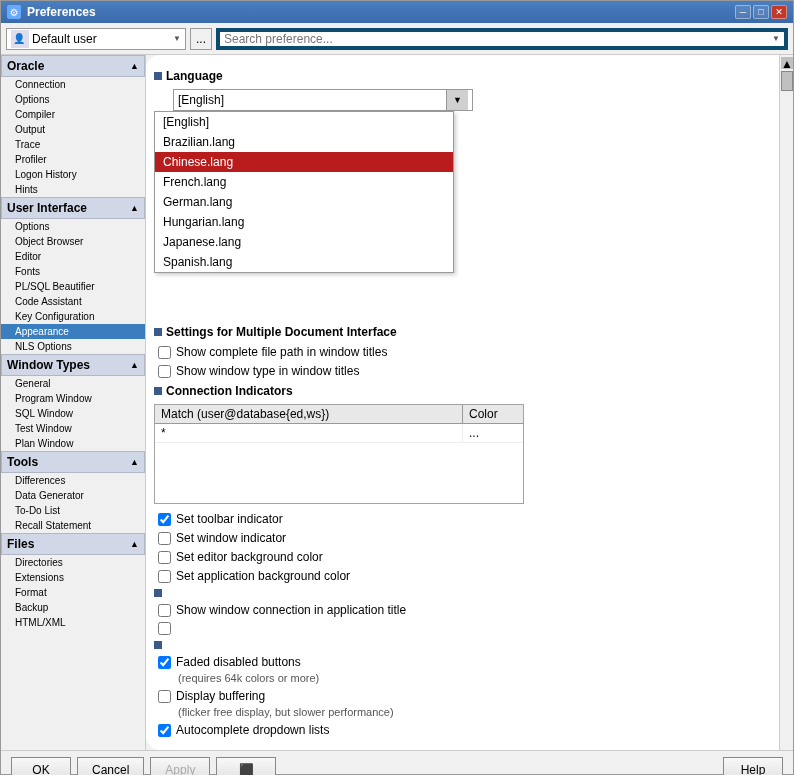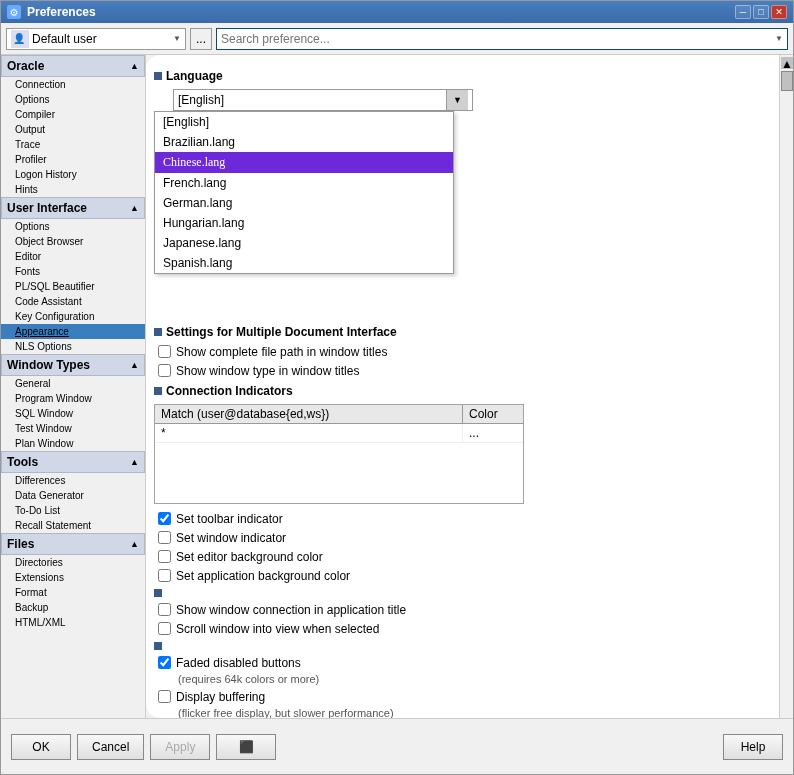--- a/index.html
+++ b/index.html
@@ -98,21 +98,21 @@
       height: 22px;
       padding: 0 5px;
       cursor: pointer;
       font-size: 12px;
       display: flex; align-items: center;
     }
     .toolbar-search {
       flex: 1;
       display: flex;
       align-items: center;
-      border: 1px solid #0c4a6e;
+      border: 4px solid #0c4a6e;
       background: white;
       height: 22px;
       padding: 0 4px;
     }
     .toolbar-search input {
       border: none; outline: none; width: 100%; font-size: 12px; color: #888;
     }
     .toolbar-search-arrow {
       font-size: 8px; color: #555;
     }
@@ -148,22 +148,21 @@
     .sidebar-item {
       padding: 2px 5px 2px 14px;
       font-size: 10px;
       cursor: pointer;
       white-space: nowrap;
       overflow: hidden;
       text-overflow: ellipsis;
     }
     .sidebar-item.active {
       background: #3a7ebf;
-      color: #000000;
-      text-decoration: underline;
+      color: #ffffff;
     }
 
     
     .right-panel {
       flex: 1;
       display: flex;
       flex-direction: column;
       overflow: hidden;
       position: relative;
     }
@@ -232,29 +231,28 @@
       border: 1px solid #999;
       z-index: 100;
       box-shadow: 2px 2px 4px rgba(0,0,0,0.2);
     }
     .dropdown-item {
       padding: 3px 8px;
       font-size: 12px;
       cursor: pointer;
     }
     .dropdown-item.selected {
-      background: #6d28d9;
+      background: #b91c1c;
       color: white;
-      font-family: Liberation Serif, serif;
     }
 
     
     .check-row {
       display: flex;
-      align-items: flex-start;
+      align-items: flex-end;
       gap: 5px;
       margin-bottom: 5px;
       padding-left: 4px;
     }
     .check-row input[type="checkbox"] {
       width: 13px; height: 13px;
     }
     .check-label { font-size: 12px; }
 
     
@@ -294,24 +292,23 @@
     
     .settings-panel::-webkit-scrollbar { width: 14px; }
     .settings-panel::-webkit-scrollbar-track { background: #f0f0f0; }
     .settings-panel::-webkit-scrollbar-thumb { background: #c0c0c0; border: 2px solid #f0f0f0; }
 
     
     .bottom-bar {
       background: #f0f0f0;
       border-top: 1px solid #ccc;
       display: flex;
-      align-items: center;
       justify-content: space-between;
       padding: 6px 10px;
-      height: 56px;
+      height: 24px;
       flex-shrink: 0;
     }
     .bottom-left { display: flex; gap: 6px; }
     .btn {
       height: 26px;
       min-width: 60px;
       padding: 0 14px;
       border: 1px solid #888;
       background: linear-gradient(to bottom, #f8f8f8, #e0e0e0);
       font-size: 12px;
@@ -518,21 +515,20 @@
         <div style="margin-top: 6px;">
           <div class="section-row">
             <div class="section-square"></div>
           </div>
           <div class="check-row">
             <input type="checkbox" id="show-conn-title" style="">
             <label class="check-label" for="show-conn-title">Show window connection in application title</label>
           </div>
           <div class="check-row">
             <input type="checkbox" id="scroll-window" style="">
-            <label class="check-label" for="scroll-window">Scroll window into view when selected</label>
           </div>
         </div>
 
         <div style="margin-top: 6px;">
           <div class="section-row">
             <div class="section-square"></div>
           </div>
           <div class="check-row">
             <input type="checkbox" id="faded-buttons" checked="" style="">
             <label class="check-label" for="faded-buttons">Faded disabled buttons</label>

